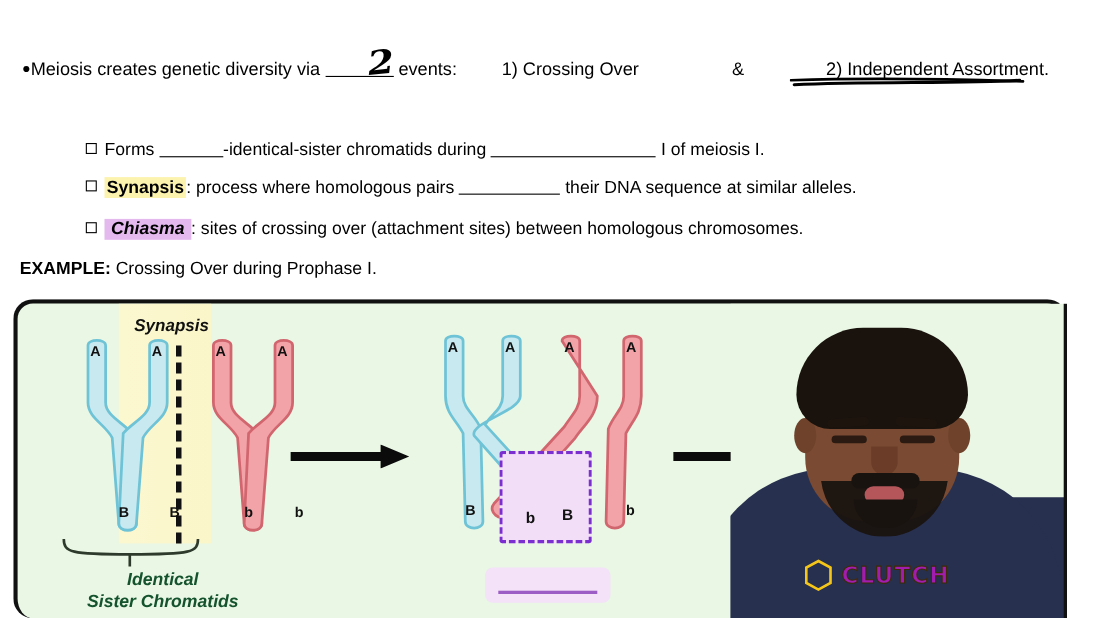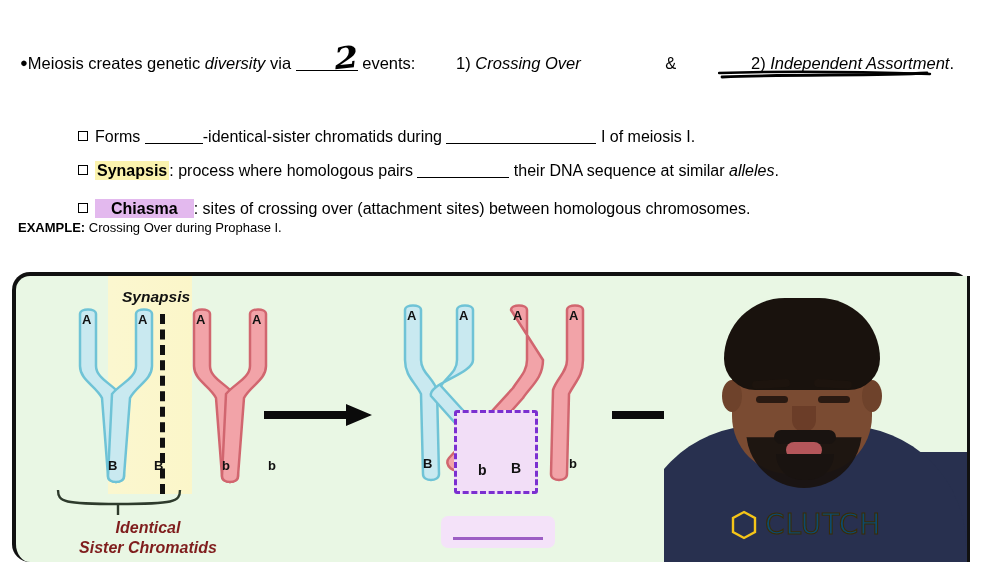--- a/index.html
+++ b/index.html
@@ -14,21 +14,21 @@
   .concept{position:absolute;left:22px;top:14px;font-size:17px;white-space:nowrap;}
   .concept .lbl{font-weight:bold;text-decoration:underline;}
   .concept .ttl{text-decoration:underline;}
 
   
   .bullet{position:absolute;font-size:16.5px;white-space:nowrap;line-height:1.1;}
   .bullet .dot{font-size:13px;vertical-align:2px;}
   .b1{left:20px;top:54px;}
   .b2{left:20px;top:88px;}
   .bold{font-weight:bold;}
-  .ital{font-style:italic;}
+  .ital{}
 
   .blank{display:inline-block;border-bottom:1.6px solid #000;vertical-align:-2px;}
   .bl-2{width:62px;}
   .bl-mat{width:175px;}
   .bl-forms{width:58px;}
   .bl-during{width:150px;}
   .bl-syn{width:92px;}
 
   
   .hand2{position:absolute;left:336px;top:40px;font-family:"DejaVu Serif",serif;
@@ -38,23 +38,23 @@
   
   .hand-underline{position:absolute;left:718px;top:70px;width:214px;height:9px;}
 
   
   .sub{position:absolute;font-size:16px;white-space:nowrap;}
   .sq{display:inline-block;width:8px;height:8px;border:1.5px solid #000;margin-right:7px;vertical-align:1px;}
   .s1{left:78px;top:128px;text-align:right;}
   .s2{left:78px;top:162px;}
   .s3{left:78px;top:200px;}
   .hl-yellow{background:#fbf3ae;font-weight:bold;padding:1px 2px;}
-  .hl-purple{background:#e3b9ee;font-weight:bold;padding:1px 16px;}
-
-  .example{position:absolute;left:18px;top:220px;font-size:13px;white-space:nowrap;}
+  .hl-purple{background:#e3b9ee;font-weight:bold;padding:1px 6px;font-style:italic;}
+
+  .example{position:absolute;left:18px;top:236px;font-size:16px;white-space:nowrap;}
   .example .exl{font-weight:bold;}
 
   
   .panel{position:absolute;left:12px;top:272px;width:958px;height:290px;
          background:#e9f7e4;border:4px solid #111;border-radius:18px;
          border-bottom:none;box-sizing:border-box;overflow:hidden;}
   .panel-inner{position:absolute;inset:0;}
 
   
   .syn-band{position:absolute;left:92px;top:0px;width:84px;height:218px;
@@ -73,21 +73,21 @@
   .lbl-t{position:absolute;font-size:13px;font-weight:bold;color:#111;}
 
   
   .arrow{position:absolute;height:22px;}
   .a1{left:248px;top:128px;width:108px;}
   .a2{left:596px;top:128px;width:128px;}
 
   
   .bracket{position:absolute;left:38px;top:212px;width:140px;height:28px;}
   .ident{position:absolute;left:62px;top:242px;font-size:16px;font-style:italic;
-         font-weight:bold;color:#7f1d1d;line-height:1.25;text-align:center;width:140px;}
+         font-weight:bold;color:#14532d;line-height:1.25;text-align:center;width:140px;}
 
   
   .cross-box{position:absolute;left:438px;top:134px;width:78px;height:78px;
              background:#f2def7;border:3px dashed #7b2fd0;border-radius:3px;}
   .cross-lbl{position:absolute;font-size:14px;font-weight:bold;color:#111;}
 
   
   .callout{position:absolute;left:425px;top:240px;width:114px;height:32px;
            background:#f4e2f9;border-radius:7px;}
   .callout-line{position:absolute;left:12px;top:21px;width:90px;height:3px;background:#9c5ec4;}
@@ -113,21 +113,21 @@
   .eye-r{position:absolute;left:154px;top:120px;width:32px;height:7px;background:#2a1a12;border-radius:4px;}
   .nose{position:absolute;left:128px;top:130px;width:24px;height:26px;background:#6b3d28;border-radius:0 0 14px 14px;}
   .stache{position:absolute;left:110px;top:154px;width:62px;height:14px;background:#191310;border-radius:8px;}
   .mouth{position:absolute;left:122px;top:166px;width:36px;height:16px;background:#b4565a;border-radius:8px;}
   .beard{position:absolute;left:82px;top:150px;width:116px;height:62px;
          background:#191310;border-radius:0 0 58px 58px;clip-path:polygon(0 18%,100% 18%,92% 100%,8% 100%);
          opacity:.95;}
   .chin{position:absolute;left:112px;top:178px;width:58px;height:26px;background:#191310;border-radius:0 0 30px 30px;}
   .logo{position:absolute;left:66px;top:232px;display:flex;align-items:center;gap:7px;}
   .hexlogo{width:28px;height:30px;}
-  .clutch{font-family:"DejaVu Sans",sans-serif;font-weight:normal;font-size:28px;color:#0c4a6e;
+  .clutch{font-family:"DejaVu Sans",sans-serif;font-weight:bold;font-size:21px;color:#a21caf;
           letter-spacing:1px;-webkit-text-stroke:1px #3b2c05;}
   .vid-border-r{position:absolute;left:303px;top:0;width:4px;height:286px;background:#111;}
 </style>
 </head>
 <body>
 
 <div class="notes">
 
 
   <div class="bullet b1">

